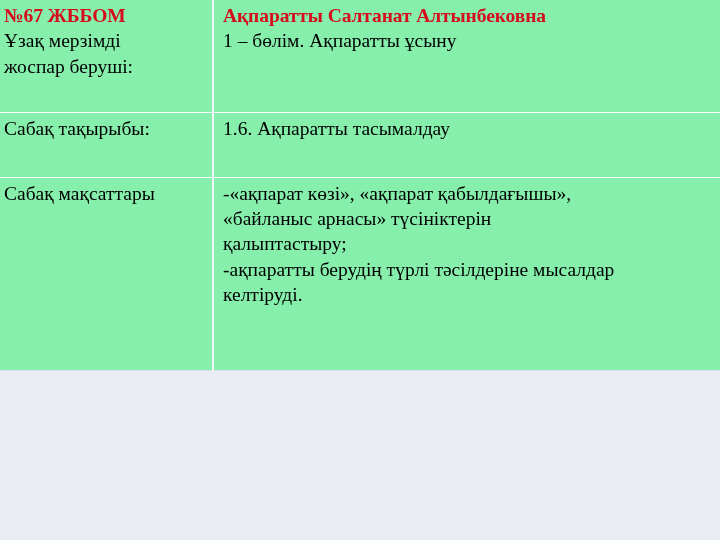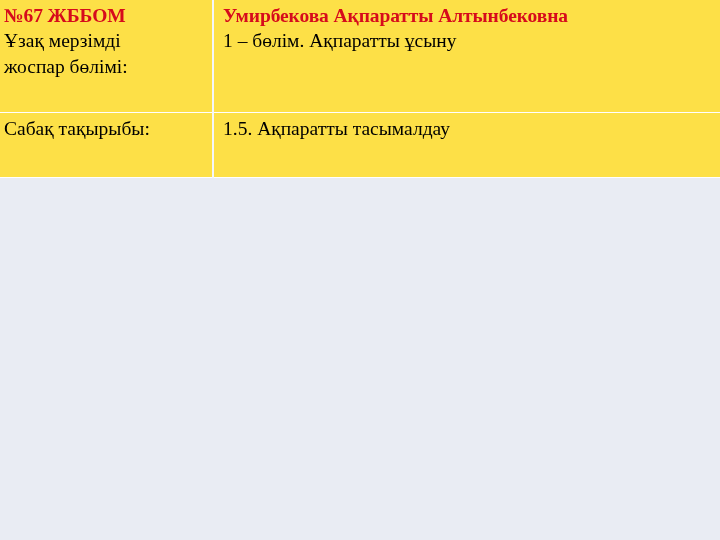--- a/index.html
+++ b/index.html
@@ -31,21 +31,21 @@
   }
 
   .lesson-table col.col-label { width: 213px; }
   .lesson-table col.col-value { width: 507px; }
 
   .lesson-table tr {
     vertical-align: top;
   }
 
   .lesson-table td {
-    background: #fde047;
+    background: #86efac;
     padding: 3px 8px 6px 18px;
     font-size: 19.5px;
     line-height: 1.30;
     color: #000000;
     border-bottom: 1.5px solid #ffffff;
     box-sizing: border-box;
     word-wrap: break-word;
   }
 
   .lesson-table td.cell-label {
@@ -90,34 +90,46 @@
     <colgroup>
       <col class="col-label">
       <col class="col-value">
     </colgroup>
     <tbody>
 
       <tr class="row-header">
         <td class="cell-label">
           <span class="title-red">№67 ЖББОМ</span>
           <span class="sub-line multiline">Ұзақ мерзімді
-жоспар бөлімі:</span>
+жоспар беруші:</span>
         </td>
         <td class="cell-value">
-          <span class="title-red">Умирбекова Ақпаратты Алтынбековна</span>
+          <span class="title-red">Ақпаратты Салтанат Алтынбековна</span>
           <span class="sub-line multiline">1 – бөлім. Ақпаратты ұсыну</span>
         </td>
       </tr>
 
       <tr class="row-topic">
         <td class="cell-label">
           <span class="multiline">Сабақ тақырыбы:</span>
         </td>
         <td class="cell-value">
-          <span class="multiline">1.5. Ақпаратты тасымалдау</span>
+          <span class="multiline">1.6. Ақпаратты тасымалдау</span>
         </td>
       </tr>
 
 
+      <tr class="row-objectives row-last">
+        <td class="cell-label">
+          <span class="multiline">Сабақ мақсаттары</span>
+        </td>
+        <td class="cell-value">
+          <span class="multiline">-«ақпарат көзі», «ақпарат қабылдағышы»,
+«байланыс арнасы» түсініктерін
+қалыптастыру;
+-ақпаратты берудің түрлі тәсілдеріне мысалдар
+келтіруді.</span>
+        </td>
+      </tr>
 
     </tbody>
   </table>
 </div>
 
 </body></html>

